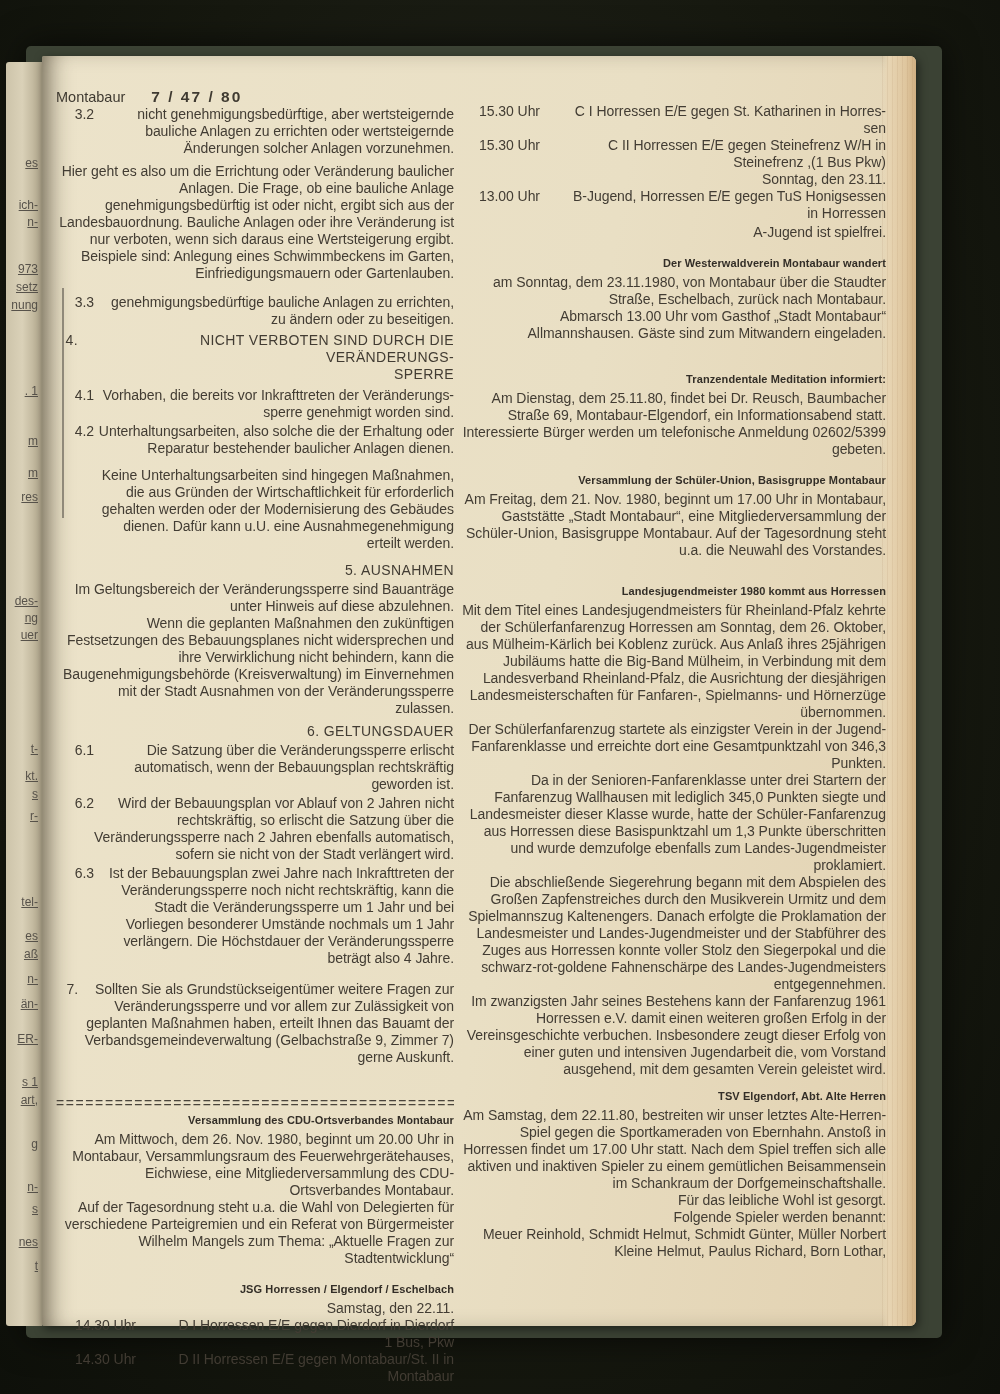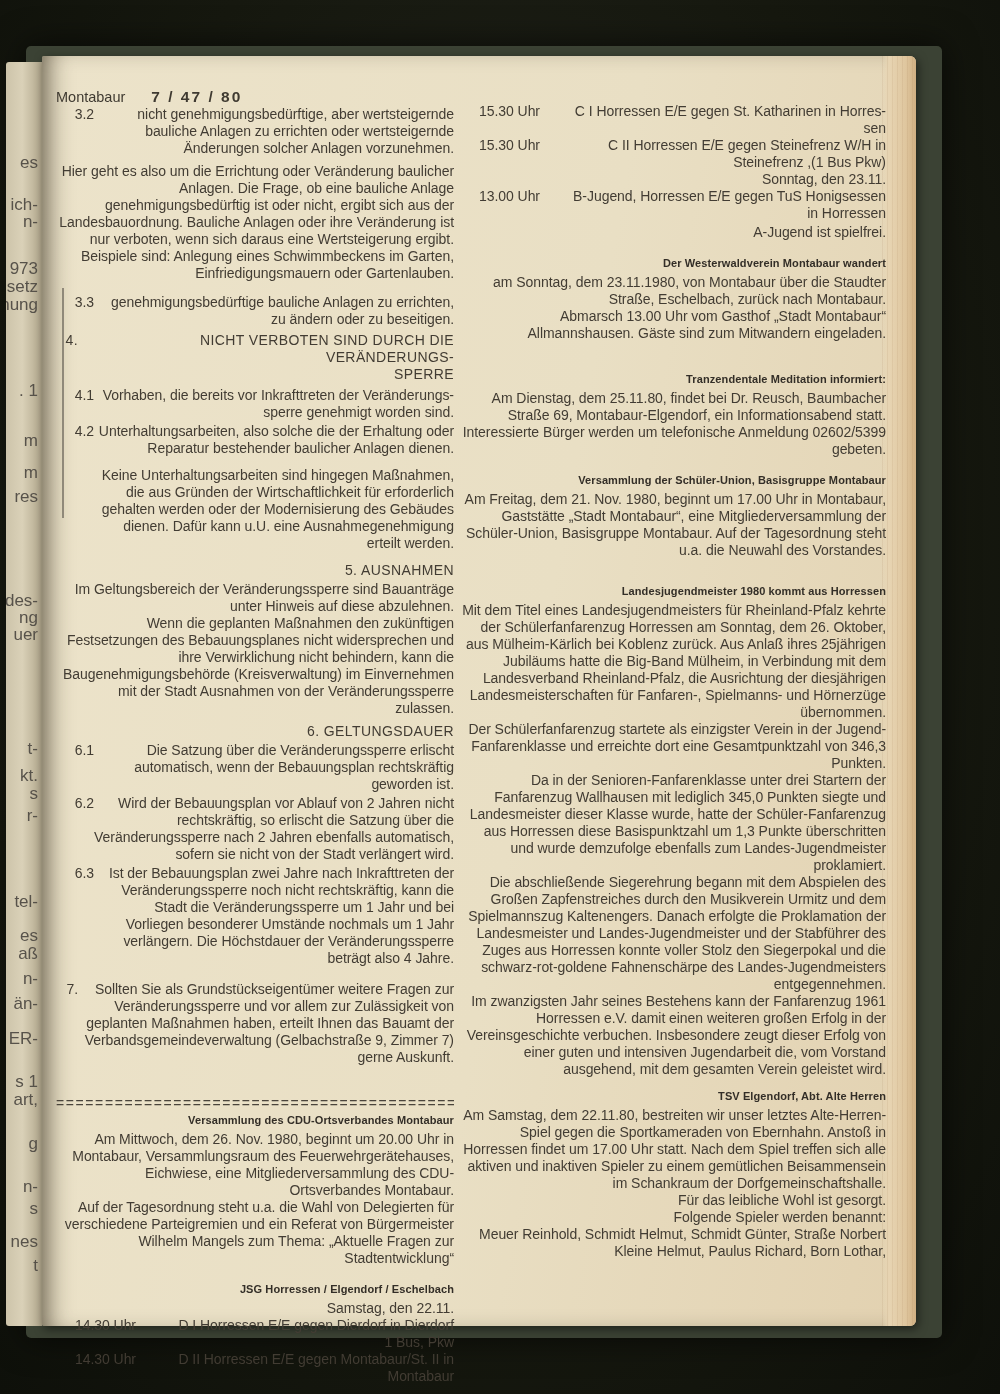--- a/index.html
+++ b/index.html
@@ -5,21 +5,21 @@
   html,body{margin:0;padding:0;}
   body{width:1000px;height:1394px;position:relative;overflow:hidden;
        background:radial-gradient(ellipse at 50% 40%,#23251d 0%,#16180f 60%,#0e100a 100%);
        font-family:"Liberation Sans",sans-serif;}
   .cover{position:absolute;left:26px;top:46px;width:916px;height:1292px;border-radius:5px;
          background:linear-gradient(180deg,#4b523f 0%,#3b4234 30%,#2d342а 100%);
          background-color:#3b4234;box-shadow:0 0 34px rgba(0,0,0,.65);}
   .prev-strip{position:absolute;left:6px;top:62px;width:36px;height:1264px;overflow:hidden;
          background:linear-gradient(90deg,#cdc4aa 0%,#dad1b8 45%,#b0a68b 100%);
          border-radius:3px 0 0 3px;}
-  .frag{position:absolute;right:4px;font-size:17px;line-height:14px;color:#57524a;white-space:nowrap;}
+  .frag{position:absolute;right:4px;font-size:12px;line-height:14px;color:#57524a;white-space:nowrap;text-decoration:underline;}
   .page{position:absolute;left:42px;top:56px;width:874px;height:1270px;
         background:linear-gradient(100deg,#ece3ca 0%,#e9dfc4 55%,#e2d1b0 100%);
         border-radius:2px 6px 6px 2px;
         box-shadow:inset 18px 0 26px -14px rgba(45,38,22,.75), 2px 3px 10px rgba(0,0,0,.5);text-align:right;}
   .edge-stack{position:absolute;right:0;top:0;height:100%;width:34px;border-radius:0 6px 6px 0;
         background:repeating-linear-gradient(90deg,rgba(150,110,70,.10) 0 1px,transparent 1px 5px),
                    linear-gradient(90deg,rgba(226,200,160,0) 0,#e7d4b2 22%,#dfc69e 70%,#d0af82 100%);}
   .pagehead{position:absolute;left:14px;top:32px;display:flex;align-items:baseline;gap:26px;color:#3f3a31;}
   .pub{font-size:14.5px;}
   .issue{font-size:15.5px;font-weight:700;letter-spacing:2px;}
@@ -186,15 +186,15 @@
     <p class="mt2">Mit dem Titel eines Landesjugendmeisters für Rheinland-Pfalz kehrte der Schülerfanfarenzug Horressen am Sonntag, dem 26. Oktober, aus Mülheim-Kärlich bei Koblenz zurück. Aus Anlaß ihres 25jährigen Jubiläums hatte die Big-Band Mülheim, in Verbindung mit dem Landesverband Rheinland-Pfalz, die Ausrichtung der diesjährigen Landesmeisterschaften für Fanfaren-, Spielmanns- und Hörnerzüge übernommen.</p>
     <p class="mt8">Der Schülerfanfarenzug startete als einzigster Verein in der Jugend-Fanfarenklasse und erreichte dort eine Gesamtpunktzahl von 346,3 Punkten.</p>
     <p>Da in der Senioren-Fanfarenklasse unter drei Startern der Fanfarenzug Wallhausen mit lediglich 345,0 Punkten siegte und Landesmeister dieser Klasse wurde, hatte der Schüler-Fanfarenzug aus Horressen diese Basispunktzahl um 1,3 Punkte überschritten und wurde demzufolge ebenfalls zum Landes-Jugendmeister proklamiert.</p>
     <p>Die abschließende Siegerehrung begann mit dem Abspielen des Großen Zapfenstreiches durch den Musikverein Urmitz und dem Spielmannszug Kaltenengers. Danach erfolgte die Proklamation der Landesmeister und Landes-Jugendmeister und der Stabführer des Zuges aus Horressen konnte voller Stolz den Siegerpokal und die schwarz-rot-goldene Fahnenschärpe des Landes-Jugendmeisters entgegennehmen.</p>
     <p>Im zwanzigsten Jahr seines Bestehens kann der  Fanfarenzug 1961 Horressen e.V. damit einen weiteren großen Erfolg in der Vereinsgeschichte verbuchen. Insbesondere zeugt dieser Erfolg von einer guten und intensiven Jugendarbeit die, vom Vorstand ausgehend, mit dem gesamten Verein geleistet wird.</p>
 
     <h3 class="bhead mt10">TSV Elgendorf, Abt. Alte Herren</h3>
     <p class="mt2">Am Samstag, dem 22.11.80, bestreiten wir unser letztes Alte-Herren-Spiel gegen die Sportkameraden von Ebernhahn. Anstoß in Horressen findet um 17.00 Uhr statt. Nach dem Spiel treffen sich alle aktiven und inaktiven Spieler zu einem gemütlichen Beisammensein im Schankraum der Dorfgemeinschaftshalle.</p>
     <p>Für das leibliche Wohl ist gesorgt.</p>
     <p>Folgende Spieler werden benannt:</p>
-    <p>Meuer Reinhold, Schmidt Helmut, Schmidt Günter, Straße Norbert Kleine Helmut, Paulus Richard, Born Lothar,</p>
+    <p>Meuer Reinhold, Schmidt Helmut, Schmidt Günter, Müller Norbert Kleine Helmut, Paulus Richard, Born Lothar,</p>
   </div>
 </div>
 
 </body></html>

